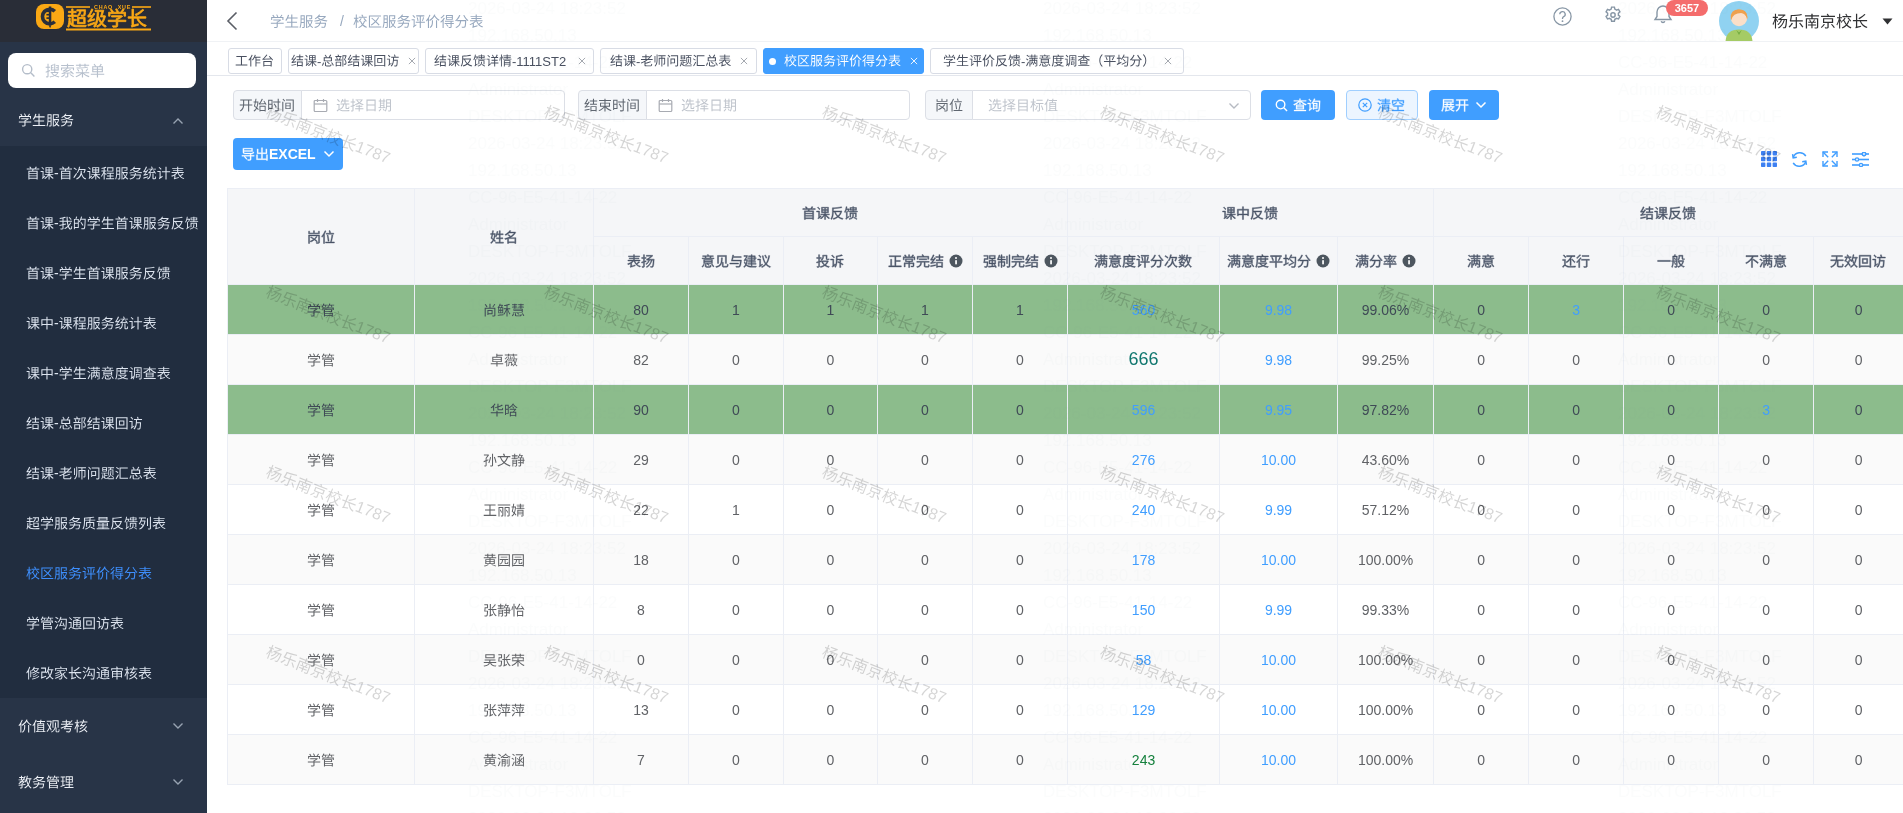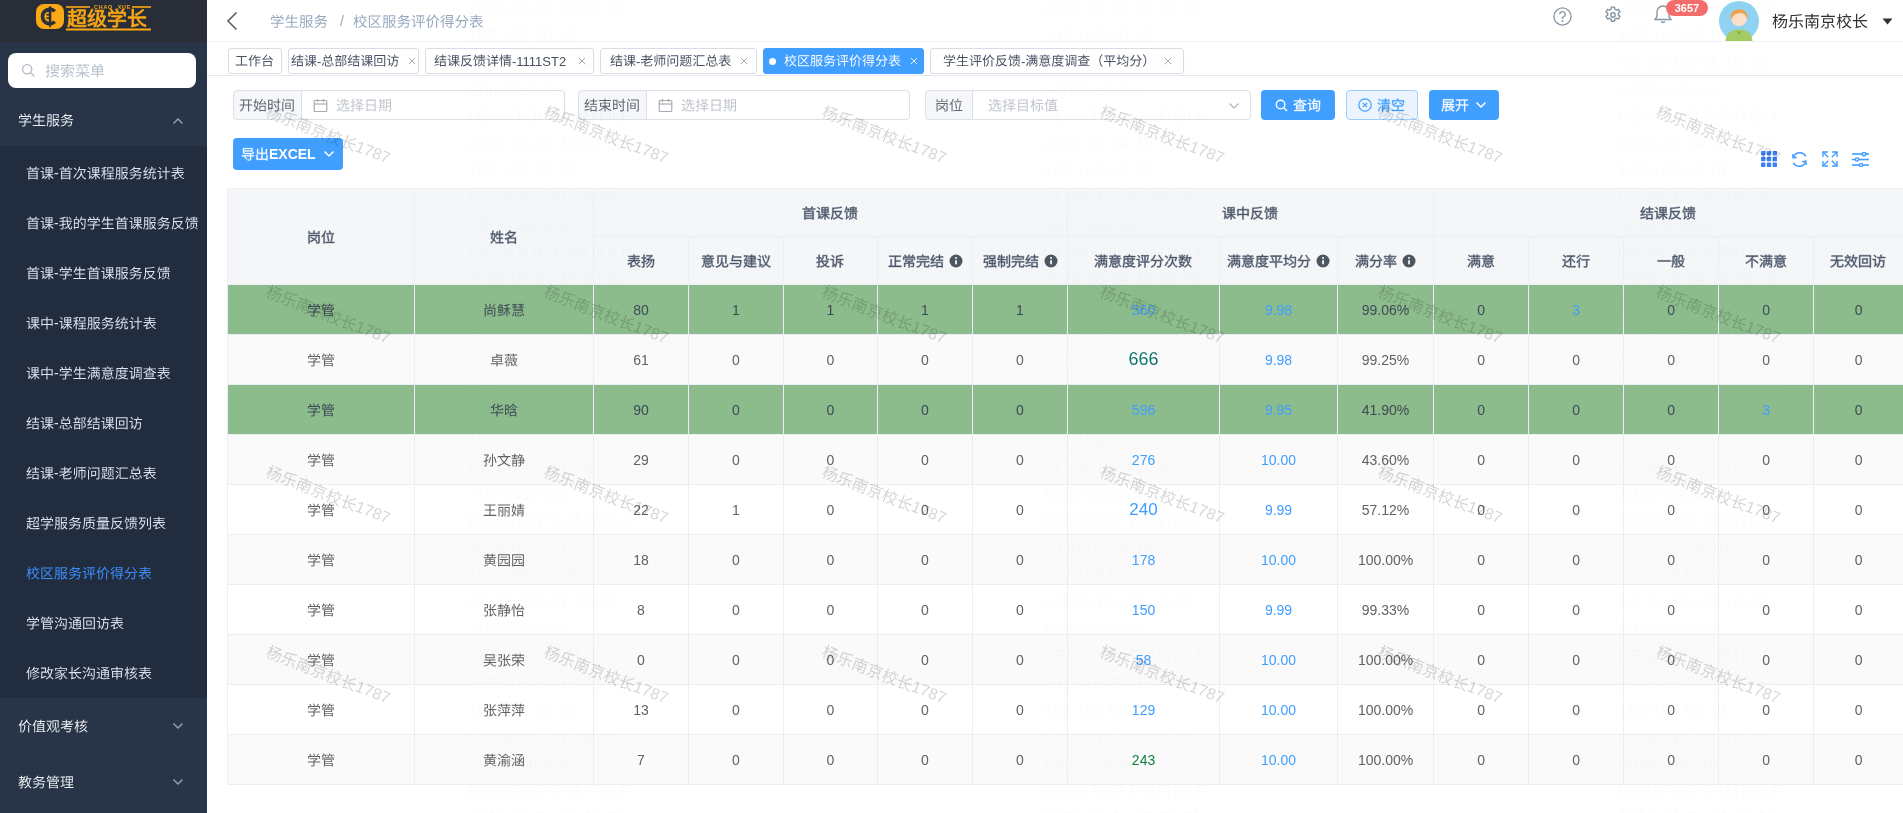--- a/index.html
+++ b/index.html
@@ -1001,21 +1001,21 @@
                 <use href="#u5b66" transform="translate(0.0,12.4) scale(0.014,-0.014)"></use>
                 <use href="#u7ba1" transform="translate(14.0,12.4) scale(0.014,-0.014)"></use>
               </g>
             </svg></td>
           <td><svg class="t" width="29" height="15" viewBox="0 0 29 15">
               <g fill="#606266">
                 <use href="#u5353" transform="translate(0.0,12.4) scale(0.014,-0.014)"></use>
                 <use href="#u8587" transform="translate(14.0,12.4) scale(0.014,-0.014)"></use>
               </g>
             </svg></td>
-          <td><span style="font-size:14px;color:#606266">61</span></td>
+          <td><span style="font-size:14px;color:#606266">82</span></td>
           <td><span style="font-size:14px;color:#606266">0</span></td>
           <td><span style="font-size:14px;color:#606266">0</span></td>
           <td><span style="font-size:14px;color:#606266">0</span></td>
           <td><span style="font-size:14px;color:#606266">0</span></td>
           <td><span style="font-size:18px;color:#0f766e">666</span></td>
           <td><span style="font-size:14px;color:#409eff">9.98</span></td>
           <td><span style="font-size:14px;color:#606266">99.25%</span></td>
           <td><span style="font-size:14px;color:#606266">0</span></td>
           <td><span style="font-size:14px;color:#606266">0</span></td>
           <td><span style="font-size:14px;color:#606266">0</span></td>
@@ -1035,21 +1035,21 @@
                 <use href="#u6657" transform="translate(14.0,12.4) scale(0.014,-0.014)"></use>
               </g>
             </svg></td>
           <td><span style="font-size:14px;color:#3f4a56">90</span></td>
           <td><span style="font-size:14px;color:#3f4a56">0</span></td>
           <td><span style="font-size:14px;color:#3f4a56">0</span></td>
           <td><span style="font-size:14px;color:#3f4a56">0</span></td>
           <td><span style="font-size:14px;color:#3f4a56">0</span></td>
           <td><span style="font-size:14px;color:#409eff">596</span></td>
           <td><span style="font-size:14px;color:#409eff">9.95</span></td>
-          <td><span style="font-size:14px;color:#3f4a56">41.90%</span></td>
+          <td><span style="font-size:14px;color:#3f4a56">97.82%</span></td>
           <td><span style="font-size:14px;color:#3f4a56">0</span></td>
           <td><span style="font-size:14px;color:#3f4a56">0</span></td>
           <td><span style="font-size:14px;color:#3f4a56">0</span></td>
           <td><span style="font-size:14px;color:#409eff">3</span></td>
           <td><span style="font-size:14px;color:#3f4a56">0</span></td>
         </tr>
         <tr class="str" style="height:50px">
           <td><svg class="t" width="29" height="15" viewBox="0 0 29 15">
               <g fill="#606266">
                 <use href="#u5b66" transform="translate(0.0,12.4) scale(0.014,-0.014)"></use>
@@ -1089,21 +1089,21 @@
                 <use href="#u738b" transform="translate(0.0,12.4) scale(0.014,-0.014)"></use>
                 <use href="#u4e3d" transform="translate(14.0,12.4) scale(0.014,-0.014)"></use>
                 <use href="#u5a67" transform="translate(28.0,12.4) scale(0.014,-0.014)"></use>
               </g>
             </svg></td>
           <td><span style="font-size:14px;color:#606266">22</span></td>
           <td><span style="font-size:14px;color:#606266">1</span></td>
           <td><span style="font-size:14px;color:#606266">0</span></td>
           <td><span style="font-size:14px;color:#606266">0</span></td>
           <td><span style="font-size:14px;color:#606266">0</span></td>
-          <td><span style="font-size:17px;color:#409eff">240</span></td>
+          <td><span style="font-size:14px;color:#409eff">240</span></td>
           <td><span style="font-size:14px;color:#409eff">9.99</span></td>
           <td><span style="font-size:14px;color:#606266">57.12%</span></td>
           <td><span style="font-size:14px;color:#606266">0</span></td>
           <td><span style="font-size:14px;color:#606266">0</span></td>
           <td><span style="font-size:14px;color:#606266">0</span></td>
           <td><span style="font-size:14px;color:#606266">0</span></td>
           <td><span style="font-size:14px;color:#606266">0</span></td>
         </tr>
         <tr class="str" style="height:50px">
           <td><svg class="t" width="29" height="15" viewBox="0 0 29 15">

